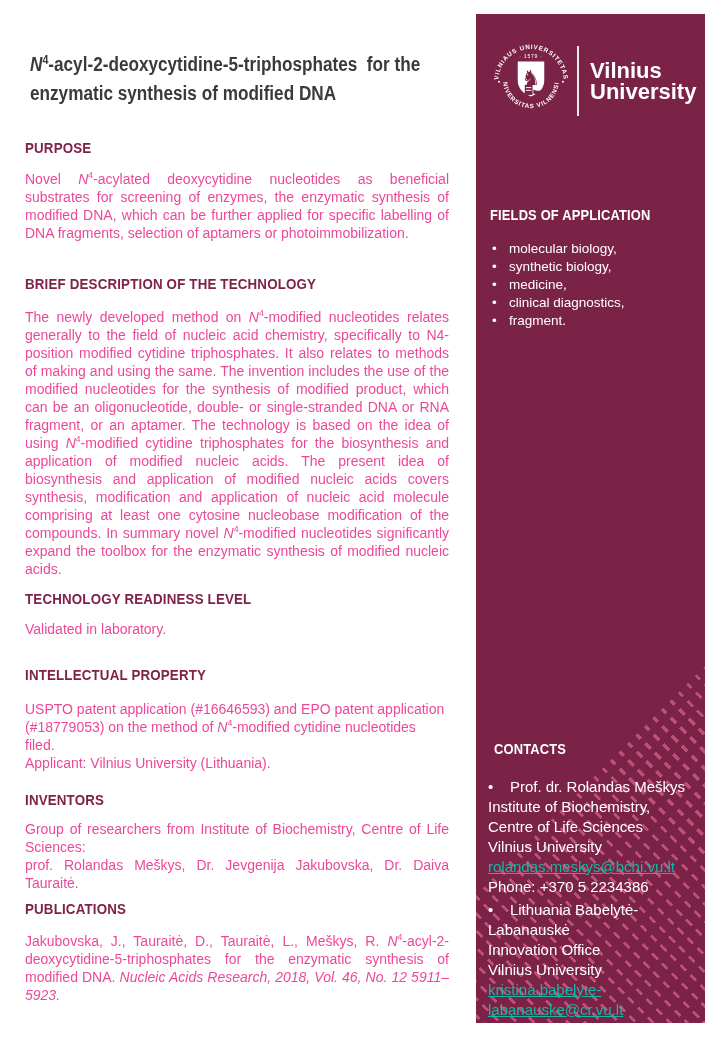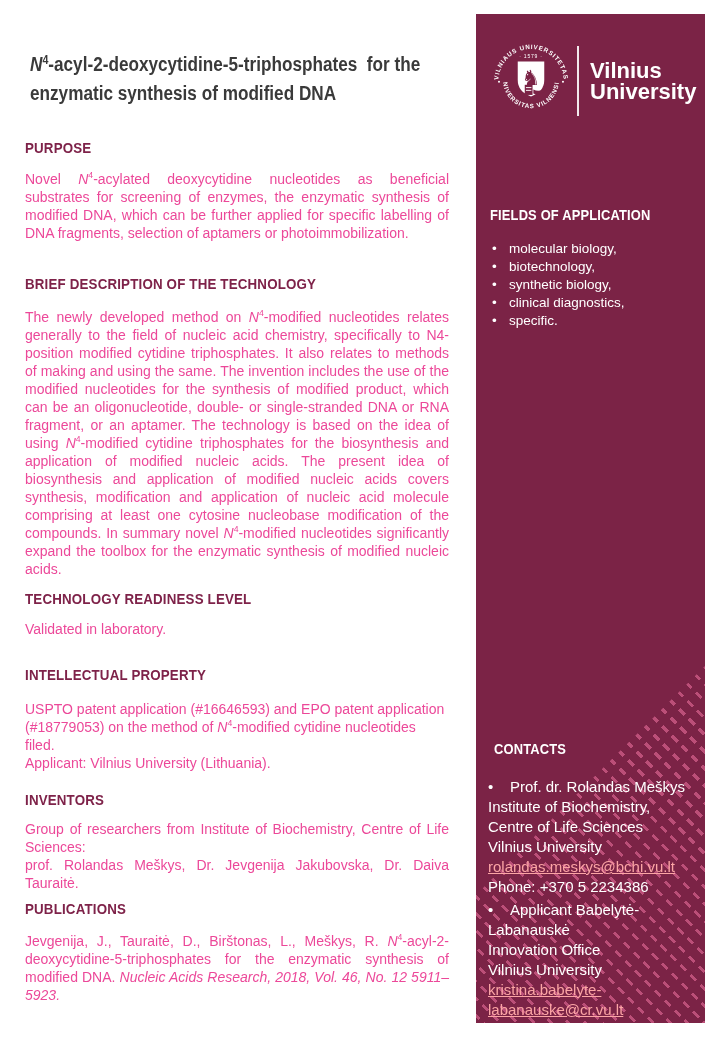--- a/index.html
+++ b/index.html
@@ -27,21 +27,21 @@
   .wordmark{position:absolute;left:114px;top:46px;font-size:22px;font-weight:bold;line-height:21px;color:#fff}
   .seal{position:absolute;left:16px;top:24px}
   .seal-arc{font-size:8px;letter-spacing:1.1px;fill:#fff;font-weight:bold}
   .seal-year{font-size:6.5px;fill:#fff;letter-spacing:1px}
   .side-heading{display:inline-block;font-weight:bold;font-size:15px;color:#fff;letter-spacing:.2px;
                 white-space:nowrap;transform:scaleX(.86);transform-origin:left center}
   .fields-list{position:absolute;left:14px;top:226px;width:200px;list-style:none;font-size:13.5px;line-height:18px}
   .fields-list li{padding-left:19px;position:relative}
   .fields-list li::before{content:"\2022";position:absolute;left:2px}
   .contact{position:absolute;left:12px;width:210px;font-size:15px;line-height:20px;color:#fff}
-  .email-link{color:#fca5a5;text-decoration:underline;cursor:pointer}
+  .email-link{color:#14b8a6;text-decoration:underline;cursor:pointer}
 </style>
 </head>
 <body>
 
 <div>
 
   <h1 class="title"><span style="font-style: italic;">N</span><span><sup>4</sup></span><span>-acyl-2-deoxycytidine-5-triphosphates  for the</span><br><span>enzymatic synthesis of modified DNA</span></h1>
 
   <div class="abs" style="left:25px;top:139px">
     <span class="heading">PURPOSE</span>
@@ -64,21 +64,21 @@
   <p class="abs para left" style="left:25px;top:700px;width:424px"><span>USPTO patent application (#16646593)  and EPO patent application (#18779053)   on the method of </span><span style="font-style: italic;">N</span><span><sup>4</sup></span><span>-modified cytidine nucleotides filed. </span><br><span>Applicant: Vilnius University (Lithuania).</span></p>
 
   <div class="abs" style="left:25px;top:791px">
     <span class="heading">INVENTORS</span>
   </div>
   <p class="abs para" style="left:25px;top:820px;width:424px"><span>Group of researchers from Institute of Biochemistry, Centre of Life Sciences:</span><br><span>prof. Rolandas Meškys, Dr. Jevgenija Jakubovska, Dr. Daiva Tauraitė.</span></p>
 
   <div class="abs" style="left:25px;top:900px">
     <span class="heading">PUBLICATIONS</span>
   </div>
-  <p class="abs para" style="left:25px;top:932px;width:424px"><span>Jevgenija, J., Tauraitė, D., Birštonas, L., Meškys, R. </span><span style="font-style: italic;">N</span><span><sup>4</sup></span><span>-acyl-2-deoxycytidine-5-triphosphates for the enzymatic synthesis of modified DNA. </span><span style="font-style: italic;">Nucleic Acids Research, 2018,  Vol. 46, No. 12 5911–5923.</span></p>
+  <p class="abs para" style="left:25px;top:932px;width:424px"><span>Jakubovska, J., Tauraitė, D., Tauraitė, L., Meškys, R. </span><span style="font-style: italic;">N</span><span><sup>4</sup></span><span>-acyl-2-deoxycytidine-5-triphosphates for the enzymatic synthesis of modified DNA. </span><span style="font-style: italic;">Nucleic Acids Research, 2018,  Vol. 46, No. 12 5911–5923.</span></p>
 </div>
 
 <div class="sidebar">
 
   <div class="pattern"></div>
 
   <div>
     <svg class="seal" width="78" height="78" viewBox="0 0 100 100">
       <defs>
         <path id="arcTop" d="M 8,56 A 42,42 0 0 1 92,56"></path>
@@ -103,24 +103,24 @@
       <div>Vilnius</div>
       <div>University</div>
     </div>
   </div>
 
   <div class="abs" style="left:14px;top:192px">
     <span class="side-heading">FIELDS OF APPLICATION</span>
   </div>
   <ul class="fields-list">
       <li>molecular biology,</li>
-      <li>biotechnology,</li>
       <li>synthetic biology,</li>
+      <li>medicine,</li>
       <li>clinical diagnostics,</li>
-      <li>specific.</li>
+      <li>fragment.</li>
     </ul>
 
   <div class="abs" style="left:18px;top:726px">
     <span class="side-heading">CONTACTS</span>
   </div>
   <div class="contact" style="top:763px"><span>•&nbsp;&nbsp;&nbsp;&nbsp;</span><span>Prof. dr. Rolandas Meškys</span><br><span>Institute of Biochemistry,</span><br><span>Centre of Life Sciences</span><br><span>Vilnius University</span><br><a href="#" class="email-link">rolandas.meskys@bchi.vu.lt</a><br><span>Phone: +370 5 2234386</span></div>
-  <div class="contact" style="top:886px"><span>•&nbsp;&nbsp;&nbsp;&nbsp;</span><span>Applicant Babelytė-Labanauskė</span><br><span>Innovation Office</span><br><span>Vilnius University</span><br><a href="#" class="email-link">kristina.babelyte-</a><br><a href="#" class="email-link">labanauske@cr.vu.lt</a><br><span>Phone:+370 5 268 3397</span></div>
+  <div class="contact" style="top:886px"><span>•&nbsp;&nbsp;&nbsp;&nbsp;</span><span>Lithuania Babelytė-Labanauskė</span><br><span>Innovation Office</span><br><span>Vilnius University</span><br><a href="#" class="email-link">kristina.babelyte-</a><br><a href="#" class="email-link">labanauske@cr.vu.lt</a><br><span>Phone:+370 5 268 3397</span></div>
 </div>
 
 </body></html>

